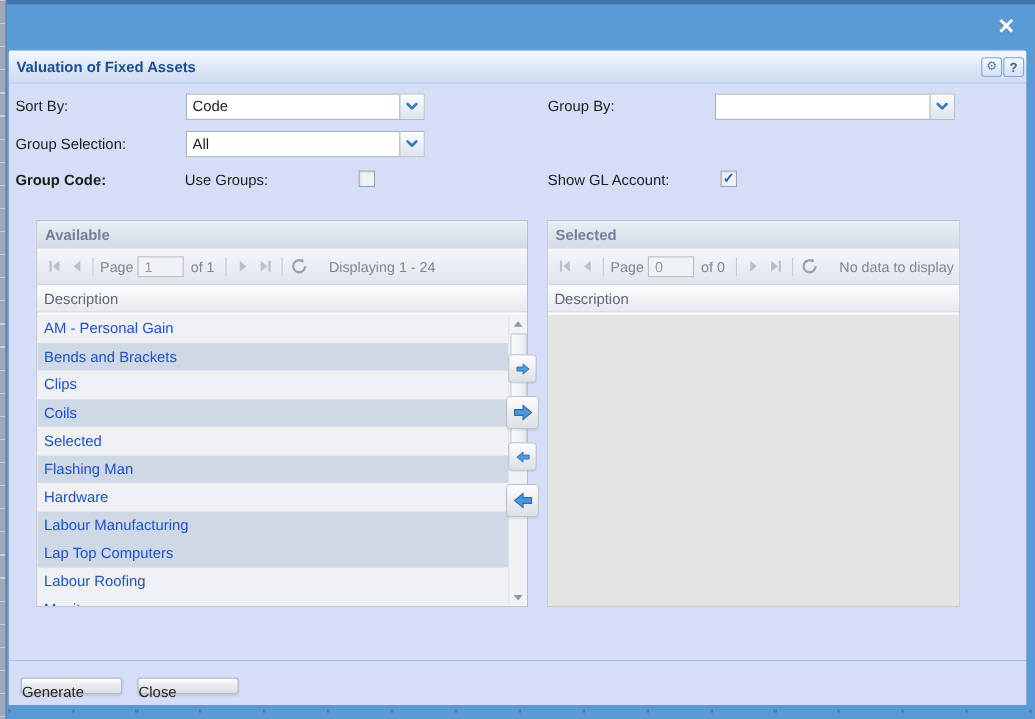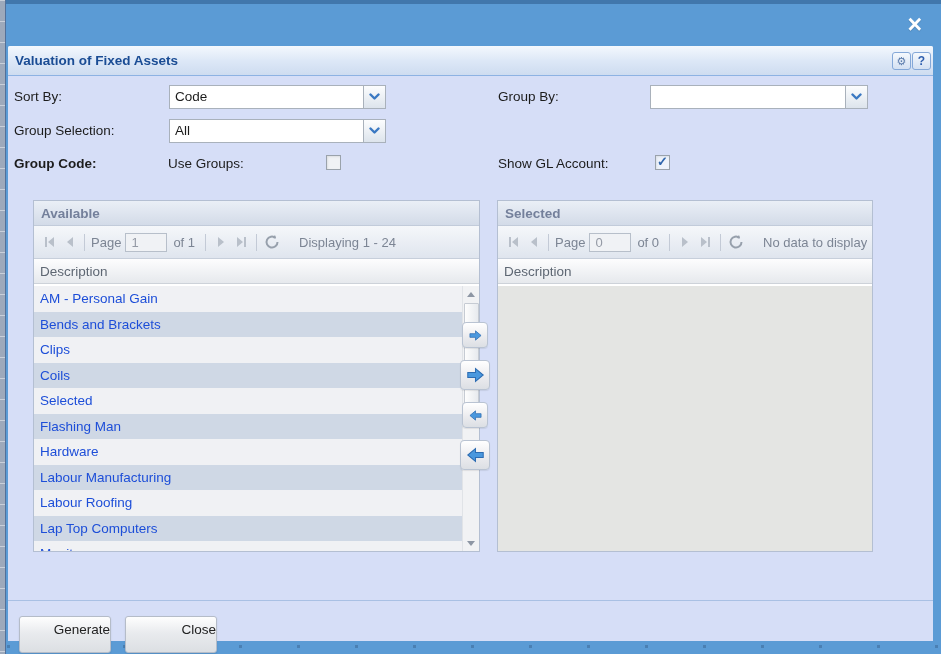--- a/index.html
+++ b/index.html
@@ -89,23 +89,23 @@
     border-radius: 1px; cursor: pointer; }
 
   .xfer { position: absolute; border: 1px solid #b9c3d2; border-radius: 4px;
     background: linear-gradient(#ffffff, #ececef 55%, #dcdfe4); display: flex;
     align-items: center; justify-content: center; cursor: pointer;
     box-shadow: 0 1px 1px rgba(0,0,0,.08); }
   .xfer-sm { left: 454px; width: 26px; height: 26px; }
   .xfer-lg { left: 452px; width: 30px; height: 30px; }
 
   .footer-line { position: absolute; left: 0; right: 0; top: 554px; border-top: 1px solid #a9c0e4; }
-  .btn { position: absolute; top: 570px; width: 92px; height: 37px; border: 1px solid #b5bcc8;
+  .btn { position: absolute; top: 570px; width: 92px; height: 15px; border: 1px solid #b5bcc8;
     border-radius: 3px; background: linear-gradient(#fefefe, #e9ebee 45%, #dcdfe3);
-    font-size: 13.5px; color: #222; text-align: right; line-height: 25px; cursor: pointer;
+    font-size: 13.5px; color: #222; text-align: left; line-height: 25px; cursor: pointer;
     box-shadow: 0 1px 2px rgba(0,0,0,.1); }
   .btn-generate { left: 11px; }
   .btn-close { left: 117px; }
 </style>
 </head>
 <body>
 
 <div class="screen">
   <div class="top-strip"></div>
   <div class="bg-sliver"></div>
@@ -197,22 +197,22 @@
       <div class="grid-body grid-body-avail">
         <div class="rows">
             <div class="grid-row row-odd">AM - Personal Gain</div>
             <div class="grid-row row-even">Bends and Brackets</div>
             <div class="grid-row row-odd">Clips</div>
             <div class="grid-row row-even">Coils</div>
             <div class="grid-row row-odd">Selected</div>
             <div class="grid-row row-even">Flashing Man</div>
             <div class="grid-row row-odd">Hardware</div>
             <div class="grid-row row-even">Labour Manufacturing</div>
+            <div class="grid-row row-even">Lap Top Computers</div>
             <div class="grid-row row-odd">Labour Roofing</div>
-            <div class="grid-row row-even">Lap Top Computers</div>
             <div class="grid-row row-odd">Monitor</div>
           </div>
         <div class="scrollbar">
           <div class="sb-btn sb-up">
               <div class="tri-up"></div>
             </div>
           <div class="sb-thumb"></div>
           <div class="sb-btn sb-down">
               <div class="tri-down"></div>
             </div>

